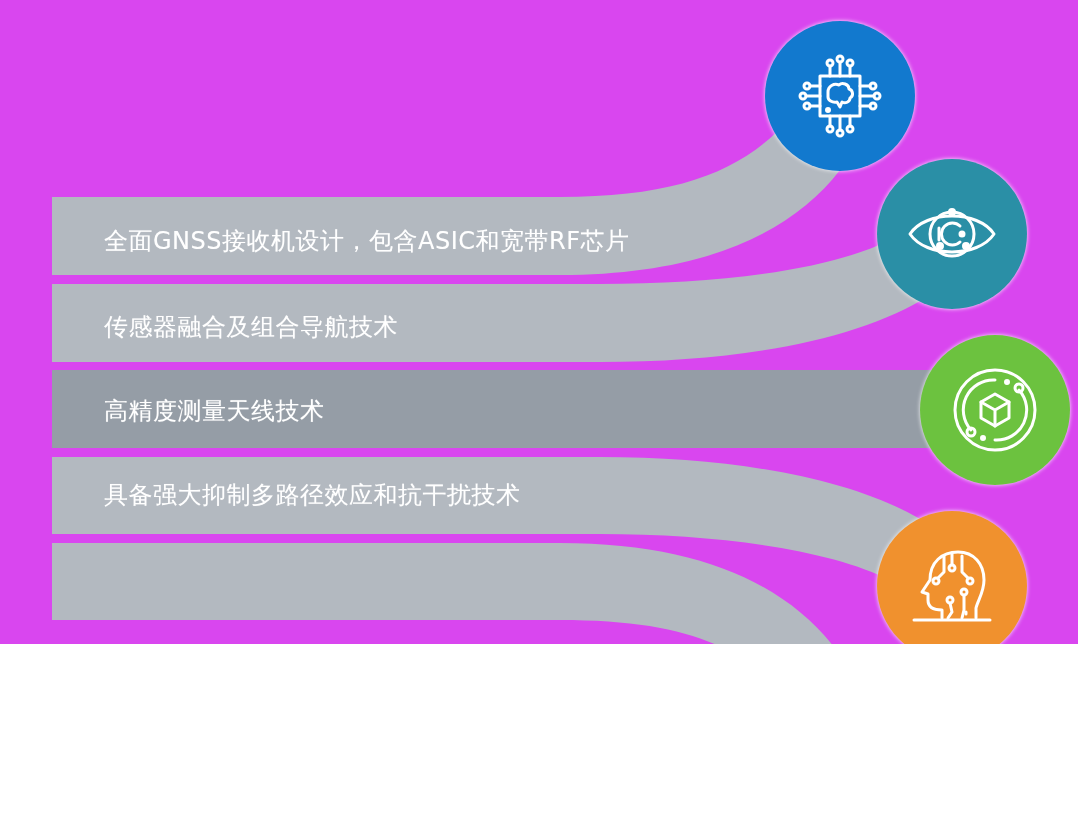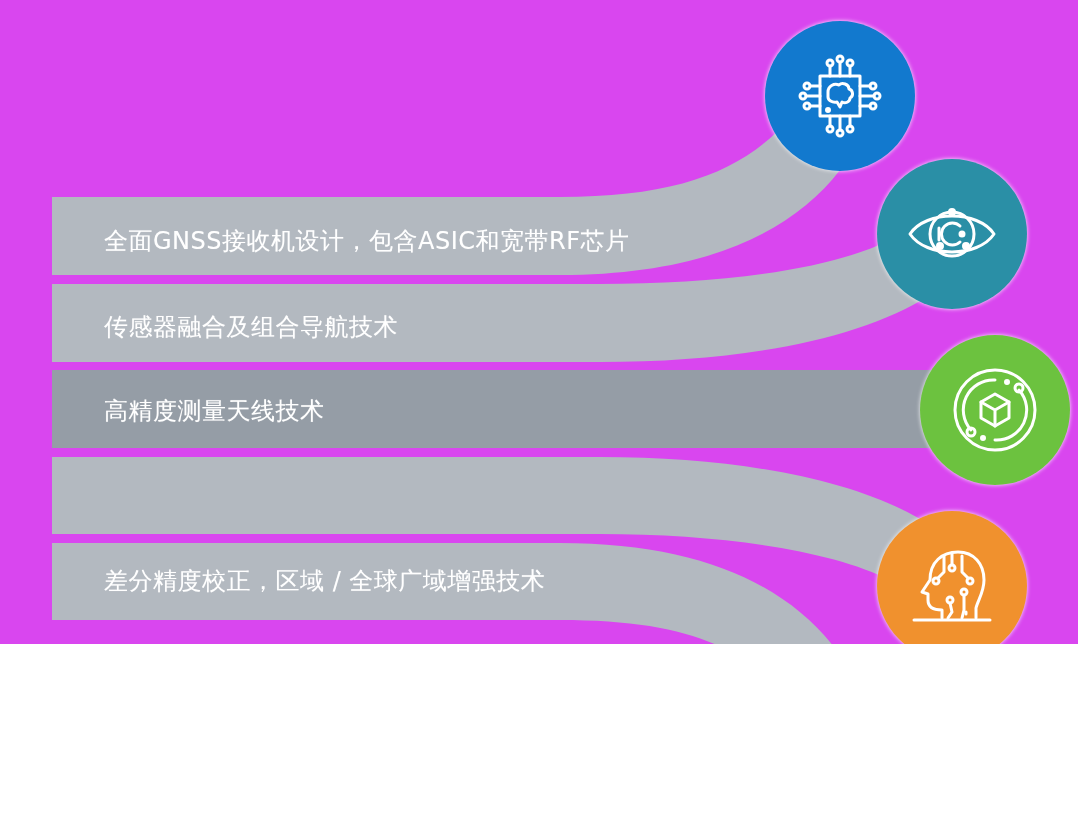--- a/index.html
+++ b/index.html
@@ -23,21 +23,21 @@
     <rect x="52" y="370" width="900" height="78" fill="#959DA6"></rect>
 
     <path fill="#B3B9C0" d="M52,457 L600,457 C740,457 860,480 930,525 L890,580 C830,550 720,534 600,534 L52,534 Z"></path>
 
     <path fill="#B3B9C0" d="M52,543 L560,543 C700,543 790,585 840,655 L775,690 C740,645 680,620 560,620 L52,620 Z"></path>
   </svg>
 
   <div class="label" style="top:226px;">全面GNSS接收机设计，包含ASIC和宽带RF芯片</div>
   <div class="label" style="top:396px;">高精度测量天线技术</div>
   <div class="label" style="top:312px;">传感器融合及组合导航技术</div>
-  <div class="label" style="top:566px;">差分精度校正，区域 / 全球广域增强技术</div>
+  <div class="label" style="top:480px;">具备强大抑制多路径效应和抗干扰技术</div>
 
   <div class="circle" style="left:765px; top:21px; background:#1279CE;">
     <svg viewBox="0 0 96 96" fill="none" stroke="#ffffff" stroke-width="3" stroke-linecap="round" stroke-linejoin="round">
       <rect x="28" y="28" width="40" height="40"></rect>
       <path d="M36 44c0-6 6-9 11-7 3-3 10-1 10 4 4 1 5 7 1 9 0 4-5 6-8 4l-2 5-3-5c-5 1-9-2-9-5z"></path>
       <circle cx="36" cy="62" r="1.5" fill="#fff"></circle>
       <line x1="38" y1="28" x2="38" y2="18"></line>
         <circle cx="38" cy="15" r="3"></circle>
       <line x1="48" y1="28" x2="48" y2="14"></line>
         <circle cx="48" cy="11" r="3"></circle>

